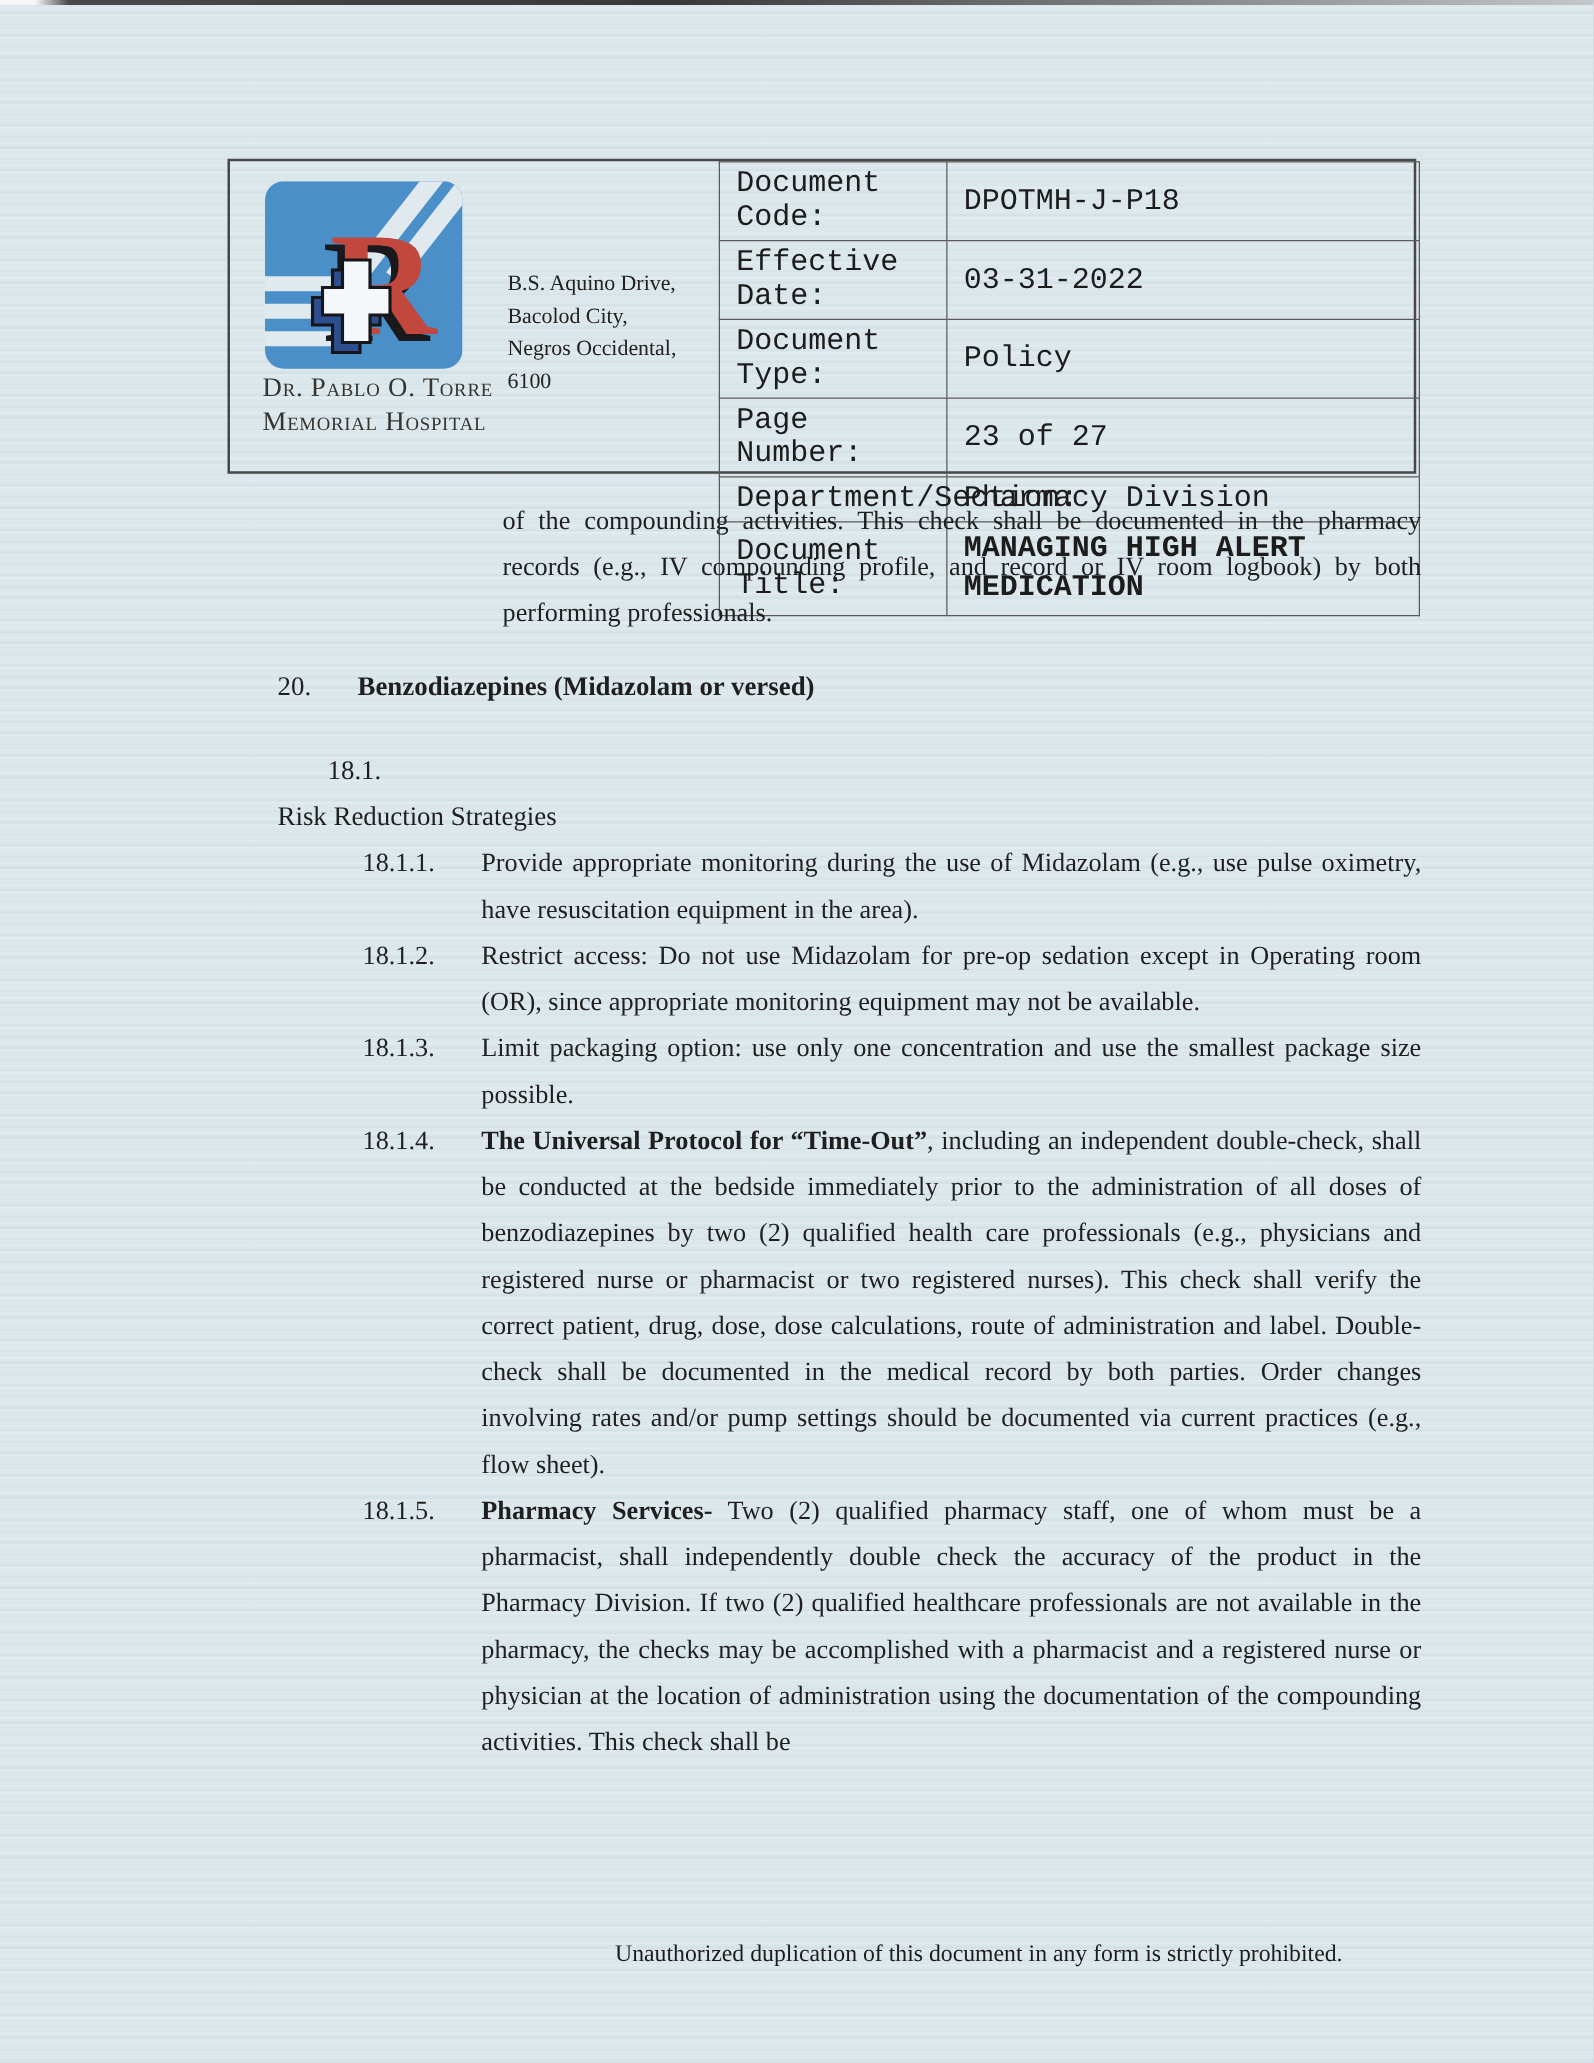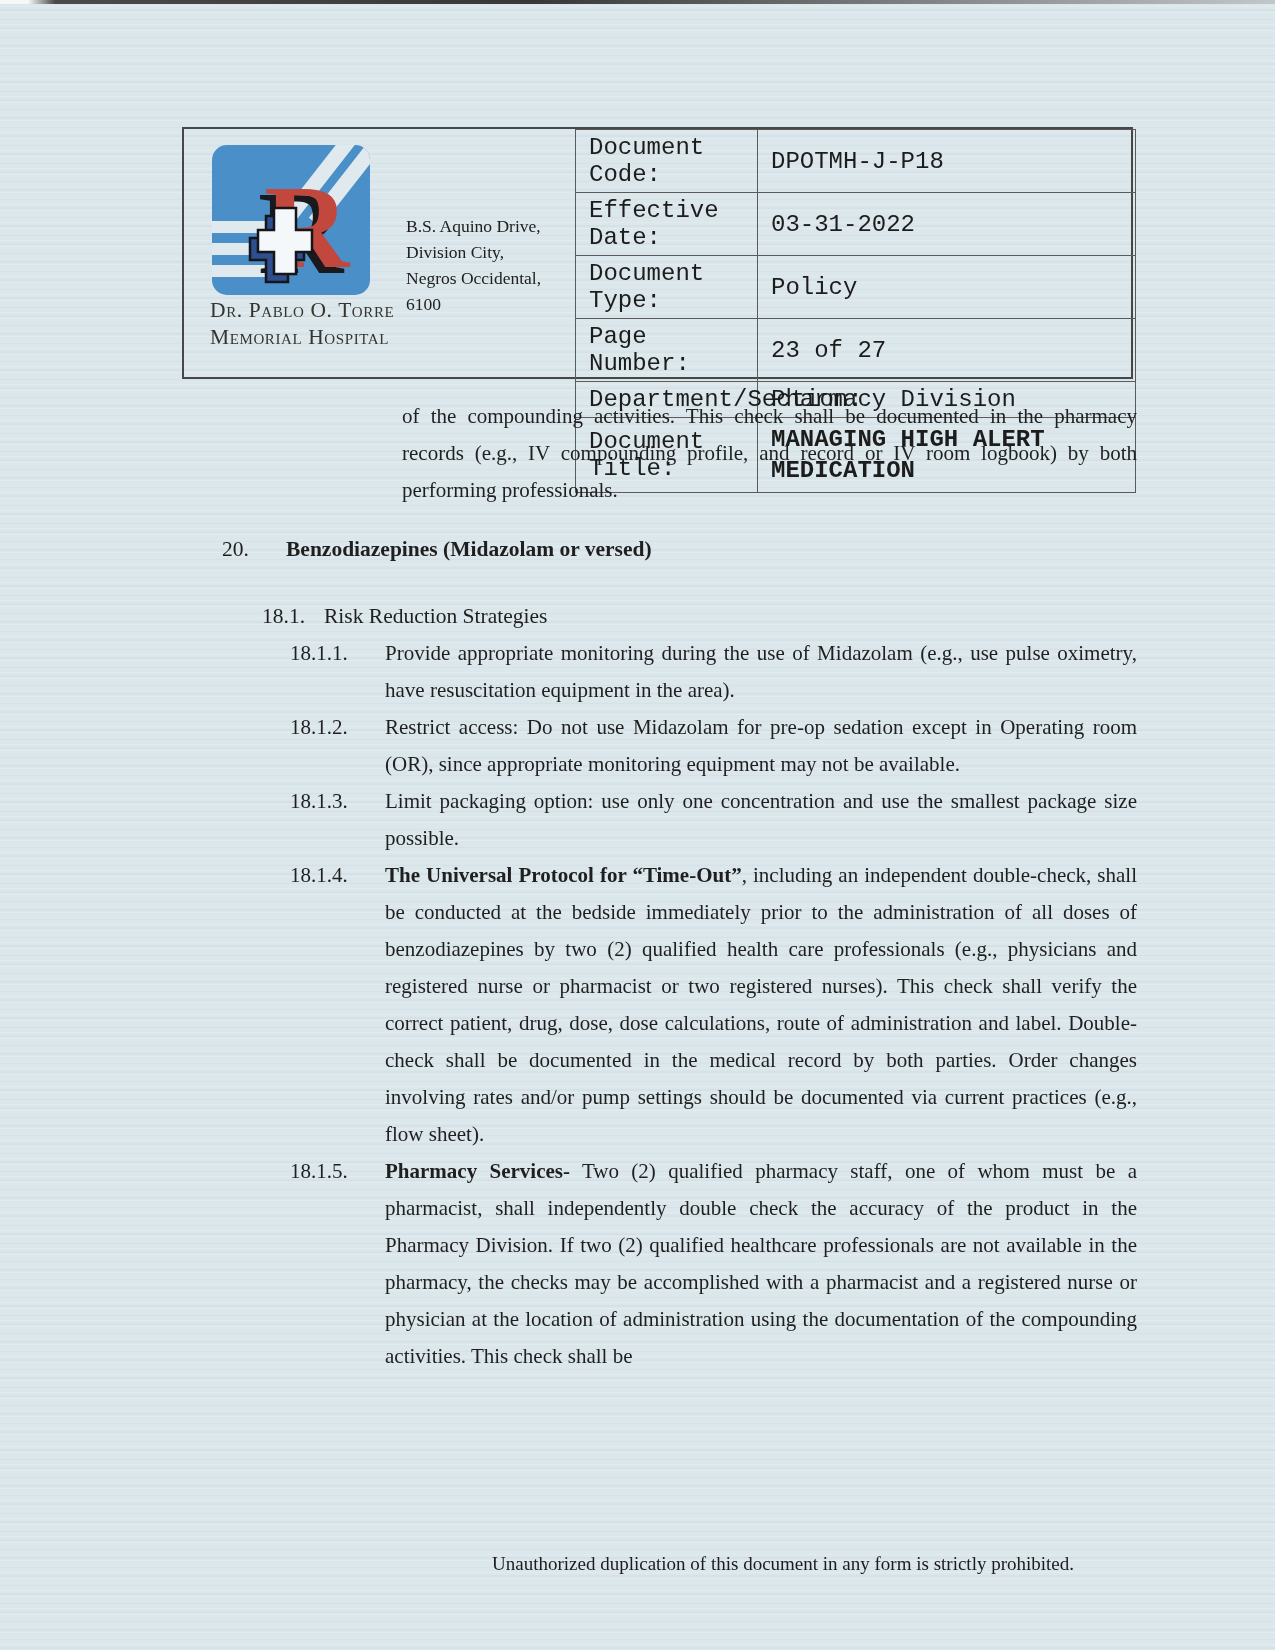--- a/index.html
+++ b/index.html
@@ -52,21 +52,21 @@
   .body-text{
     position:absolute;left:222px;top:398px;width:915px;
     font-size:21px;line-height:37px;
   }
   .intro{
     margin-left:180px;width:735px;text-align:justify;box-sizing:border-box;
   }
   .sec-head{display:flex;margin-top:22px;font-size:21.5px;}
   .sec-head .num{flex:none;width:32px;}
   .sec-head .ttl{font-weight:bold;margin-left:32px;}
-  .subsec-head{display:flex;margin-top:30px;font-size:21.5px;}
+  .subsec-head{display:flex;margin-top:30px;font-size:21.5px;flex-direction:column;}
   .subsec-head .num{flex:none;margin-left:40px;width:62px;}
   .subsec-head .ttl{font-weight:normal;}
   .item{display:flex;}
   .item .num{flex:none;margin-left:68px;width:95px;}
   .item .itext{flex:1;text-align:justify;}
   .lead{font-weight:bold;}
   
   .footer-note{
     position:absolute;top:1553px;right:142px;width:700px;
     text-align:center;font-size:19px;color:#1c1c1c;
@@ -102,21 +102,21 @@
           <path d="M46 85 h16 v-22 h22 v22 h16 v22 h-16 v22 h-22 v-22 h-16 z" transform="translate(-8,8)" fill="#2d4e8f" stroke="#15151a" stroke-width="2.5"></path>
           <path d="M46 85 h16 v-22 h22 v22 h16 v22 h-16 v22 h-22 v-22 h-16 z" fill="#f4f8fa" stroke="#15151a" stroke-width="2.5"></path>
         </g>
       </svg>
       <div class="hospital-name">
         <div>Dr. Pablo O. Torre</div>
         <div>Memorial Hospital</div>
       </div>
       <div class="address">
         <div>B.S. Aquino Drive,</div>
-        <div>Division City,</div>
+        <div>Bacolod City,</div>
         <div>Negros Occidental,</div>
         <div>6100</div>
       </div>
     </div>
 
     <table class="doc-table">
       <colgroup>
           <col class="c-label">
           <col class="c-value">
         </colgroup>

